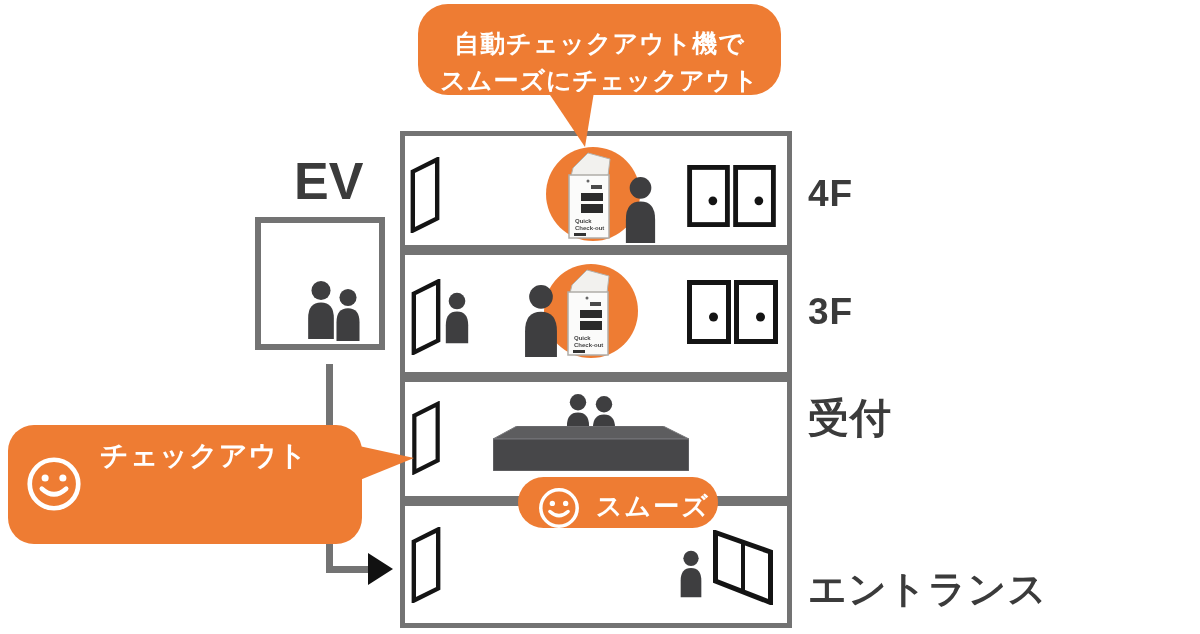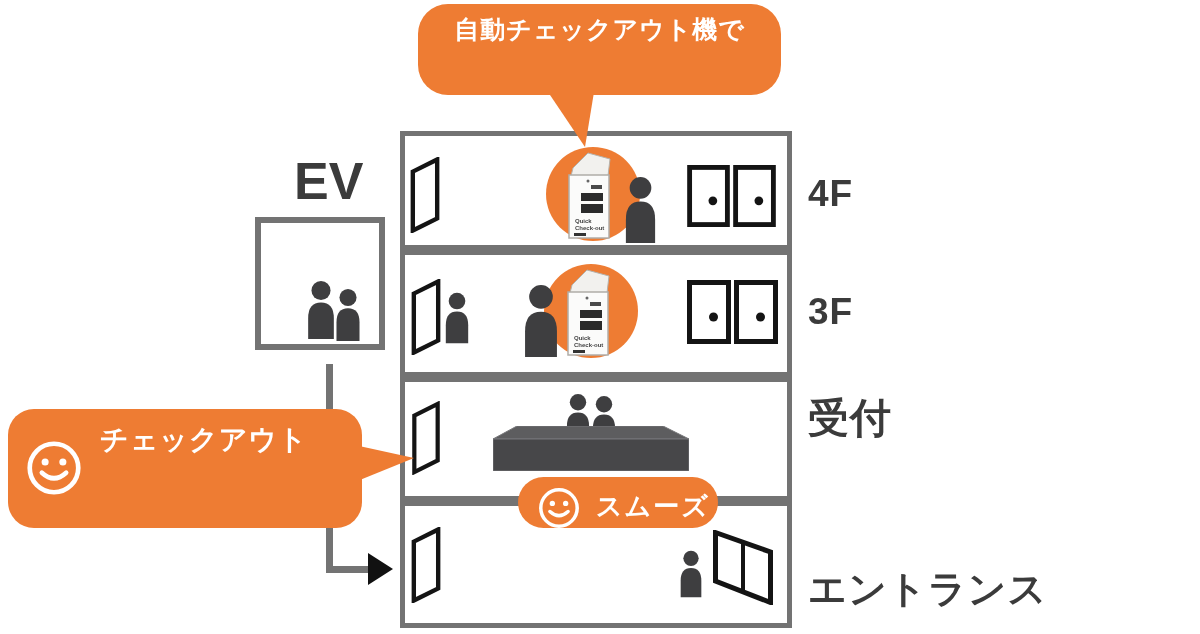--- a/index.html
+++ b/index.html
@@ -20,46 +20,47 @@
   .ev-label{position:absolute;left:294px;top:151px;font-size:52px;font-weight:bold;color:#3B3B3B;z-index:3;}
   .ev-box{position:absolute;left:255px;top:217px;width:130px;height:133px;border:6px solid #737373;box-sizing:border-box;background:#fff;z-index:2;}
   
   .line{position:absolute;background:#737373;z-index:1;}
   .arrow-right{
     position:absolute;width:0;height:0;z-index:1;
     border-top:16px solid transparent;border-bottom:16px solid transparent;border-left:25px solid #111;
   }
   
   .bubble{position:absolute;background:#EE7C33;color:#fff;font-weight:bold;z-index:6;}
-  .bubble-top{left:418px;top:4px;width:363px;height:91px;border-radius:30px;text-align:center;padding-top:7px;box-sizing:border-box;}
+  .bubble-top{left:418px;top:4px;width:363px;height:91px;border-radius:30px;text-align:center;padding-top:21px;box-sizing:border-box;}
   .bubble-top .bline{font-size:25px;line-height:37px;letter-spacing:1px;}
   .tail-down{
     position:absolute;left:548px;top:92px;width:0;height:0;z-index:6;
     border-left:37px solid transparent;border-right:9px solid transparent;border-top:55px solid #EE7C33;
   }
-  .bubble-left{left:8px;top:409px;width:354px;height:119px;border-radius:26px;}
+  .bubble-left{left:8px;top:425px;width:354px;height:119px;border-radius:26px;}
   .bubble-left .btext{position:absolute;left:92px;top:13px;}
   .bubble-left .bline{font-size:28px;line-height:35px;letter-spacing:1px;white-space:nowrap;}
   .tail-right{
     position:absolute;left:350px;top:444px;width:0;height:0;z-index:5;
     border-top:14px solid transparent;border-bottom:26px solid transparent;border-left:64px solid #EE7C33;
   }
   .bubble-smooth{left:518px;top:477px;width:200px;height:51px;border-radius:31px;}
   .bubble-smooth .blabel{position:absolute;left:78px;top:0;line-height:59px;font-size:26px;letter-spacing:2px;white-space:nowrap;}
   
   .orange-circle{position:absolute;border-radius:50%;background:#EE7C33;z-index:1;}
   .svg-abs{position:absolute;}
 </style>
 </head>
 <body>
 
 <div class="stage">
 
   <div class="bubble bubble-top">
     <div class="bline">自動チェックアウト機で</div>
+    <div class="bline">スムーズにチェックアウト</div>
   </div>
   <div class="tail-down"></div>
 
   <div class="ev-label">EV</div>
   <div class="ev-box">
     <svg class="svg-abs" style="left:45px;top:58px" width="30" height="58" viewBox="0 0 36 70">
       <circle cx="18" cy="11.5" r="11.5" fill="#3E3E40"></circle>
         <path d="M2.5 70 V45 Q2.5 26 18 26 Q33.5 26 33.5 45 V70 Z" fill="#3E3E40"></path>
     </svg>
     <svg class="svg-abs" style="left:73px;top:66px" width="28" height="52" viewBox="0 0 36 70">

